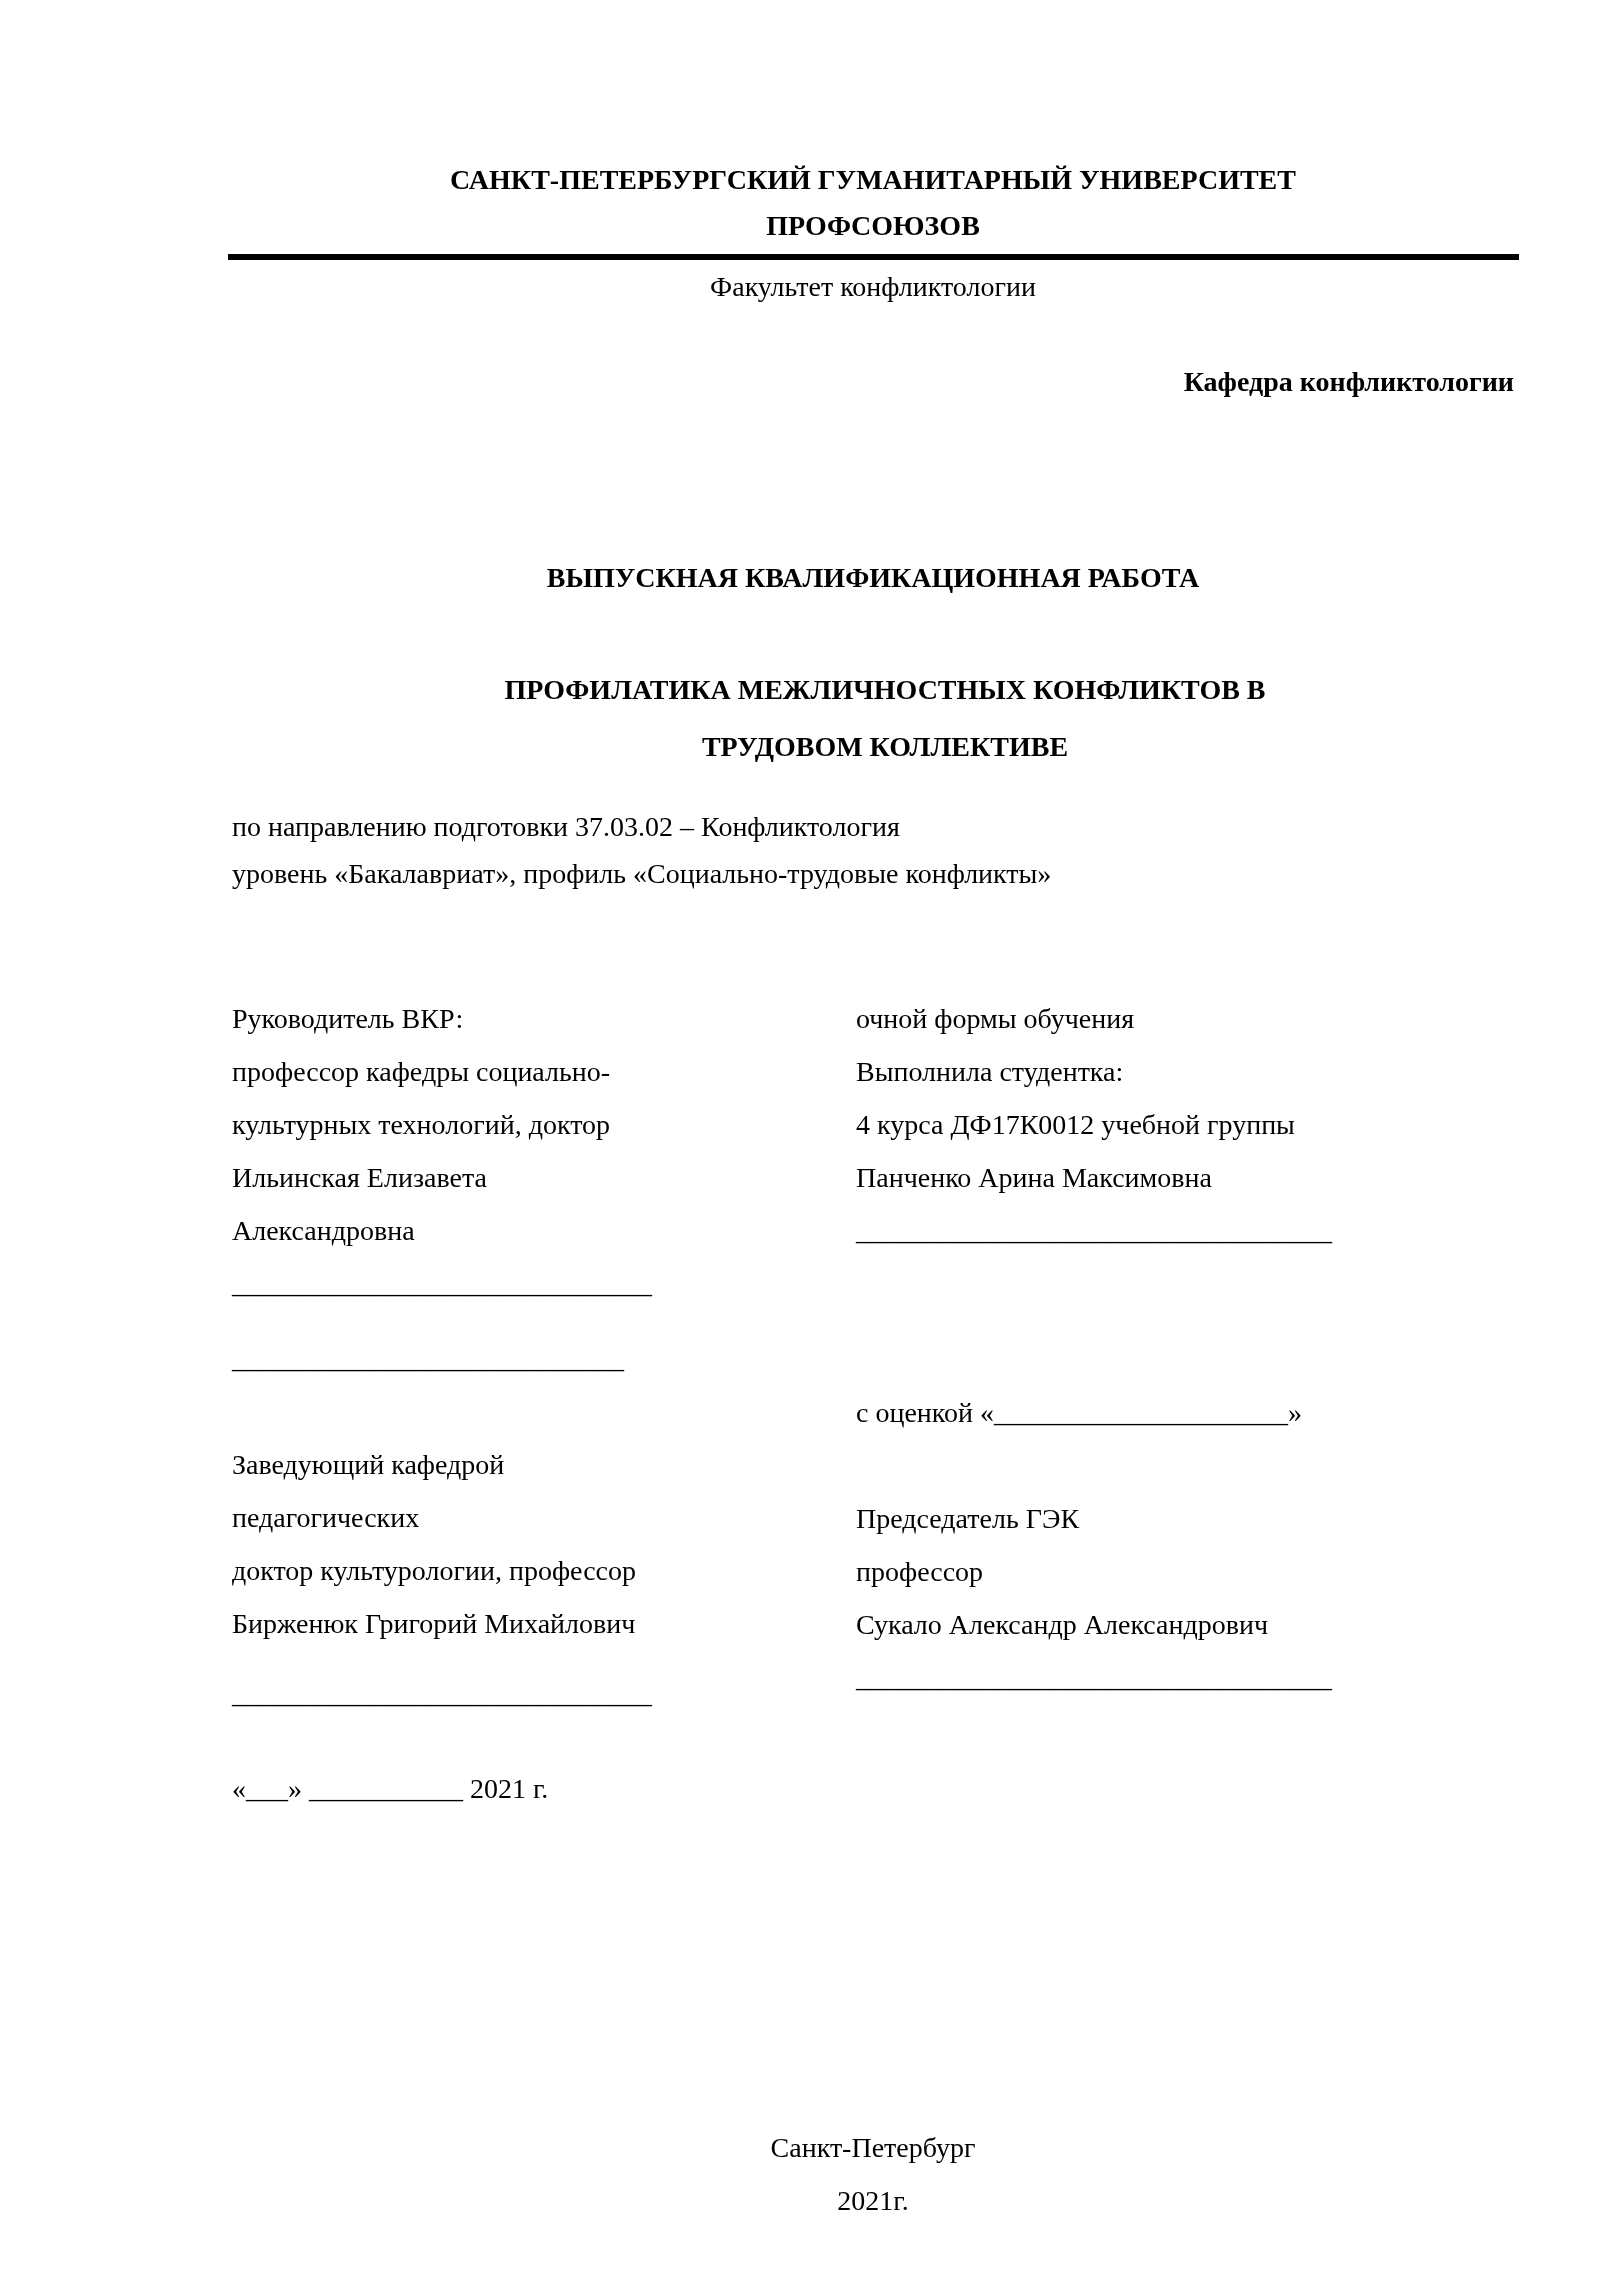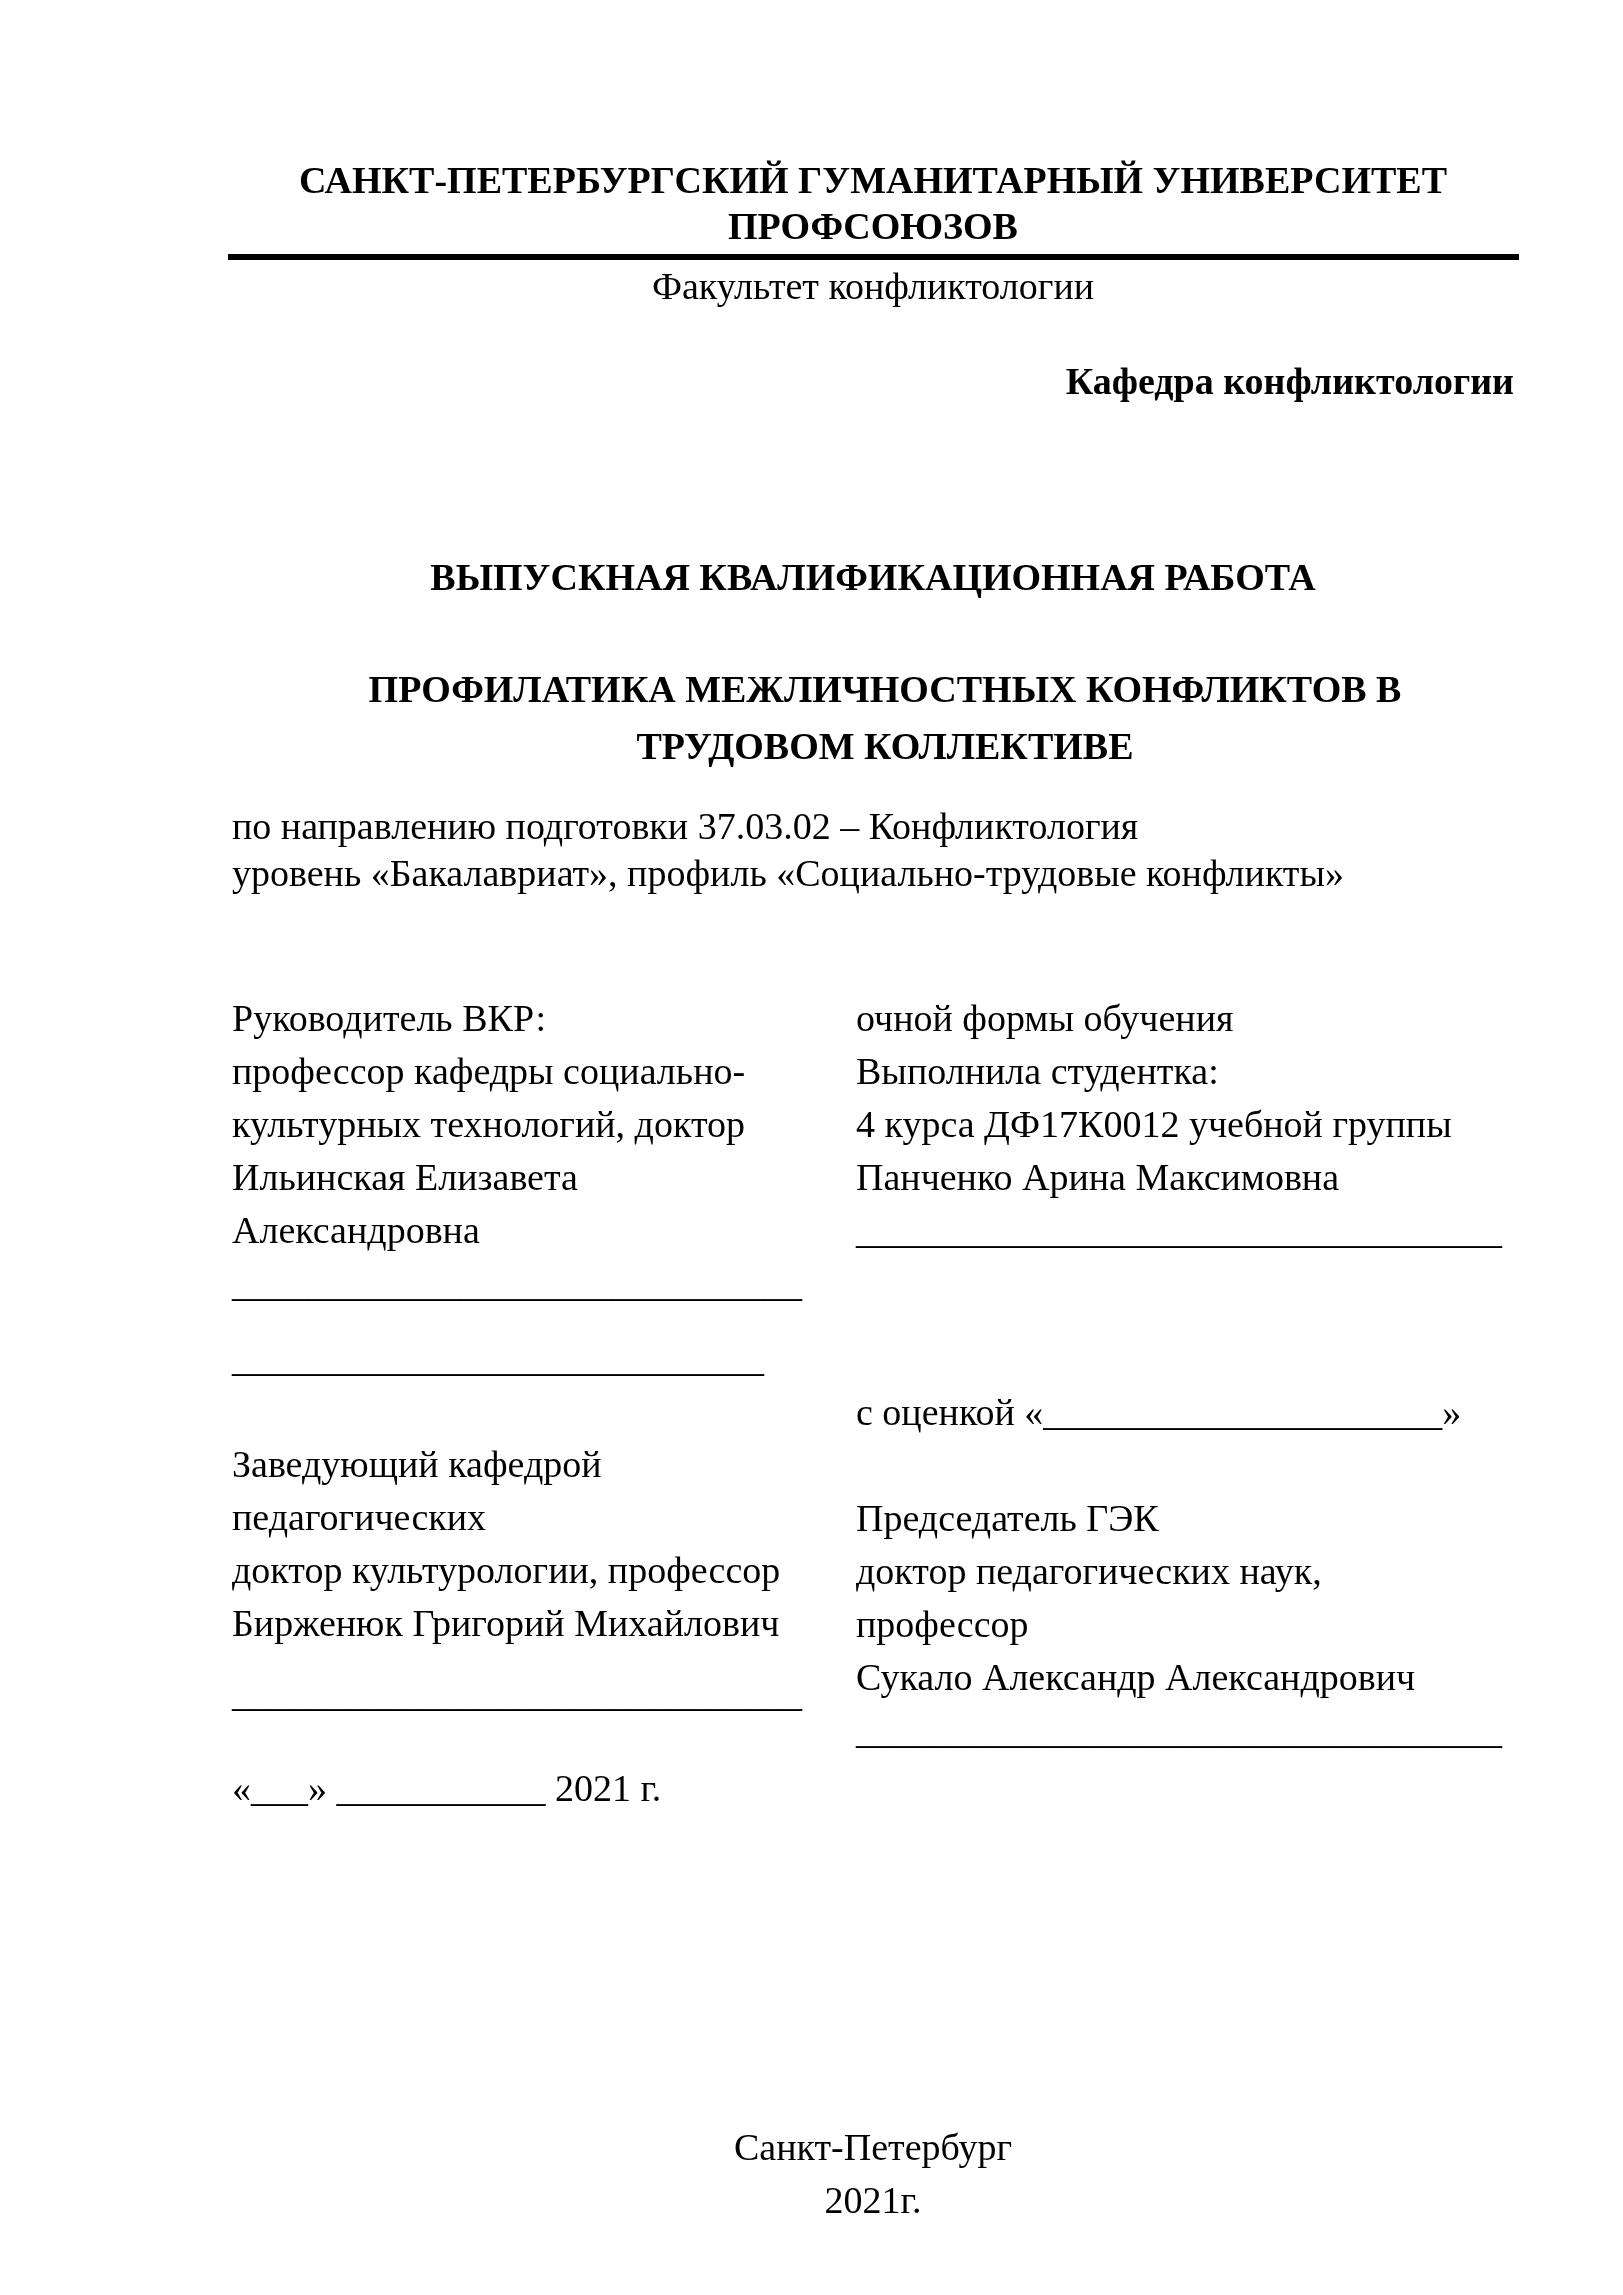--- a/index.html
+++ b/index.html
@@ -3,21 +3,21 @@
 <meta charset="utf-8">
 <style>
   html, body { margin: 0; padding: 0; background: #ffffff; }
   .page {
     position: relative;
     width: 1623px;
     height: 2295px;
     background: #ffffff;
     color: #000000;
     font-family: "Liberation Serif", "DejaVu Serif", serif;
-    font-size: 38px;
+    font-size: 28px;
     overflow: hidden;
   }
   .abs { position: absolute; }
 
   
   .header {
     top: 157px; left: 232px; width: 1282px;
     text-align: center; font-weight: bold; line-height: 46px;
   }
   .rule {
@@ -120,21 +120,20 @@
     <div class="col">
       <div class="line">очной формы обучения</div>
       <div class="line">Выполнила студентка:</div>
       <div class="line">4 курса ДФ17К0012 учебной группы</div>
       <div class="line">Панченко Арина Максимовна</div>
       <div class="line">__________________________________</div>
       <div class="sp164"></div>
       <div class="line">с оценкой «_____________________»</div>
       <div class="blank"></div>
       <div class="line">Председатель ГЭК</div>
-      <div class="line">доктор педагогических наук,</div>
       <div class="line">профессор</div>
       <div class="line">Сукало Александр Александрович</div>
       <div class="line">__________________________________</div>
     </div>
 
   </div>
 
   <div class="abs footer">
     <div>Санкт-Петербург</div>
     <div>2021г.</div>

